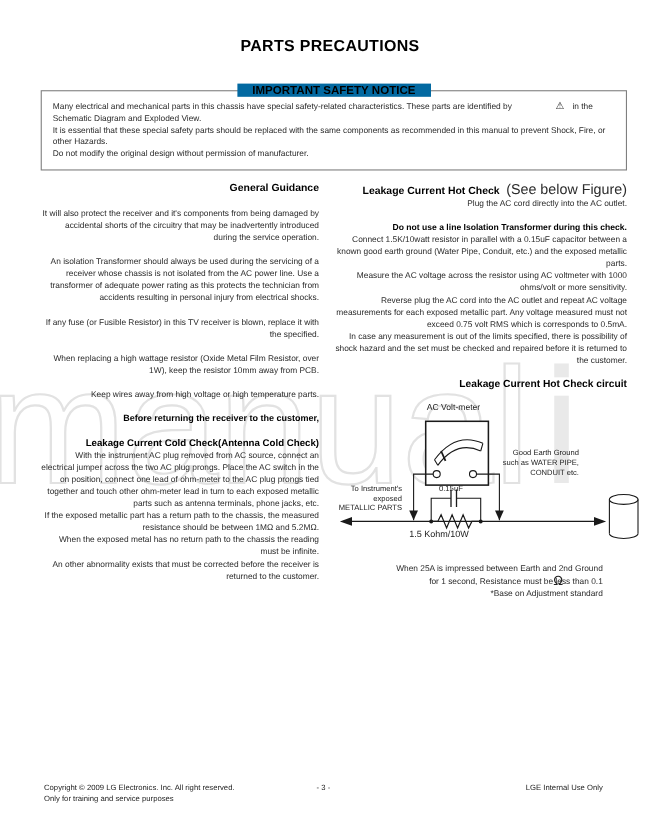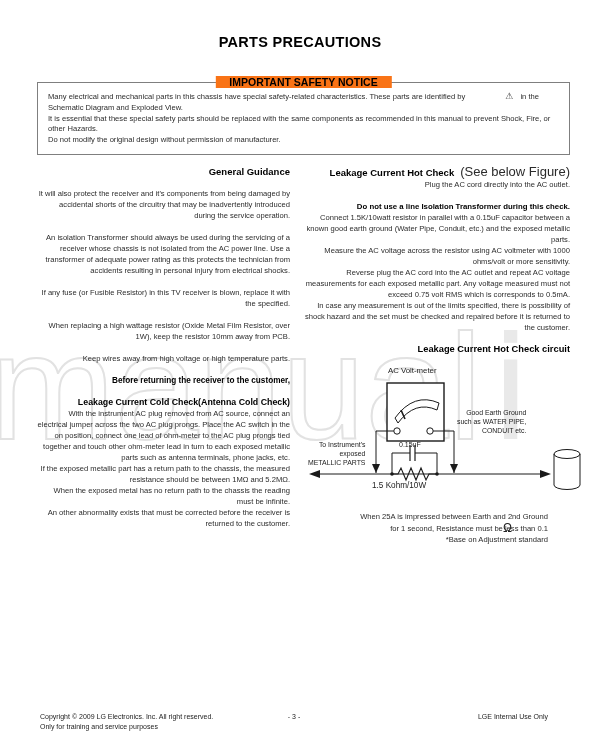--- a/index.html
+++ b/index.html
@@ -14,21 +14,21 @@
 
   .content{position:relative;z-index:1;}
 
   
   .title{position:absolute;top:34px;left:0;width:100%;text-align:center;
          font-size:14.5px;font-weight:bold;letter-spacing:.3px;color:#000;}
 
   
   .notice{position:absolute;left:37px;top:82px;width:531px;height:71px;border:1px solid #7f7f7f;}
   .notice-legend{position:absolute;top:-7px;left:50%;transform:translateX(-50%);
-                 background:#f97316;padding:0 14px;font-size:10.5px;font-weight:bold;color:#000;white-space:nowrap;}
+                 background:#0369a1;padding:0 14px;font-size:10.5px;font-weight:bold;color:#000;white-space:nowrap;}
   .notice-inner{padding:9px 10px 0 10px;font-size:7.6px;line-height:10.8px;}
   .notice-line1{position:relative;}
   .warn-icon{position:absolute;right:46px;top:-1px;font-size:9px;color:#333;}
   .in-the{position:absolute;right:20px;top:0;}
   .preline{white-space:pre-line;}
 
   
   .col{position:absolute;top:166px;font-size:7.6px;line-height:11px;text-align:right;}
   .col-left{left:37px;width:253px;}
   .col-right{left:302px;width:268px;}

